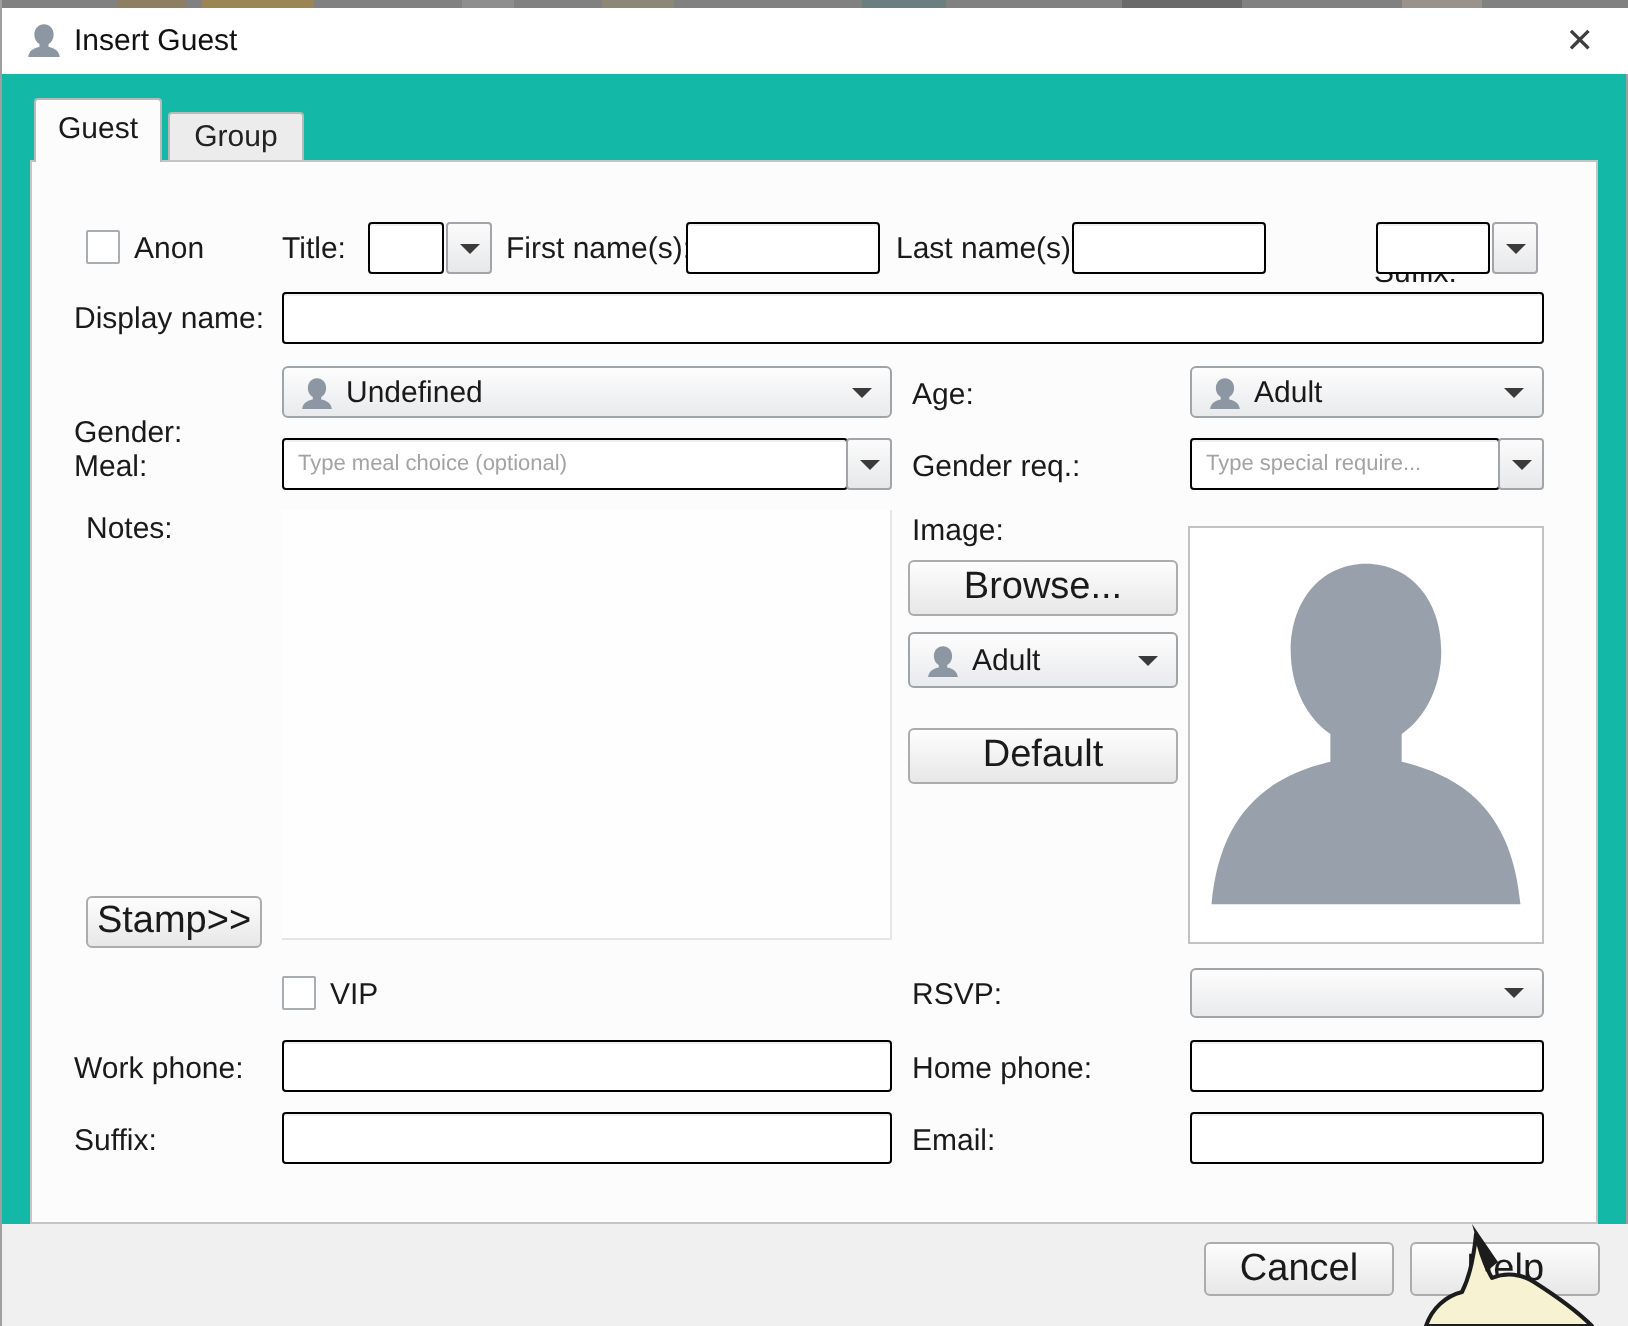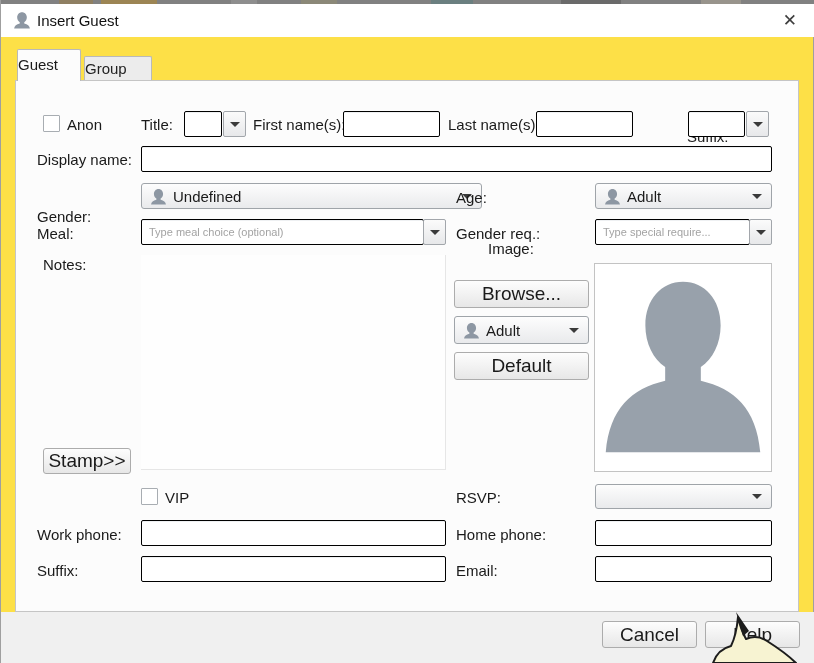--- a/index.html
+++ b/index.html
@@ -1,32 +1,32 @@
 <!DOCTYPE html>
 <html><head>
 <meta charset="utf-8">
 <style>
   * { margin:0; padding:0; box-sizing:border-box; }
   html,body { width:814px; height:663px; overflow:hidden; }
   body { font-family:"Liberation Sans", sans-serif; font-size:15px; color:#1a1a1a; }
-  #app { position:relative; width:814px; height:663px; background:#fde047;
+  #app { position:relative; width:814px; height:663px; background:#14b8a6;
          border-left:1px solid #9f9f9f; border-right:1px solid #9f9f9f; border-bottom:1px solid #9f9f9f;text-decoration:underline; }
 
   
   .top-strip { position:absolute; left:0; top:0; width:814px; height:4px; background:#818181; }
   .top-strip .seg { position:absolute; top:0; height:4px; }
 
   .titlebar { position:absolute; left:0; top:4px; width:814px; height:33px; background:#ffffff; }
   .titlebar .app-icon { position:absolute; left:12px; top:7px; width:18px; height:18px; color:#8d97a3; }
   .titlebar .t-text { position:absolute; left:36px; top:8px; font-size:15px; color:#111; }
   .close-x { position:absolute; right:18px; top:6px; font-size:17px; color:#3e3e3e; cursor:default; }
 
   
   .tab { position:absolute; border:1px solid #b9b9b9; border-bottom:none;
-         border-radius:2px 2px 0 0; }
+         border-radius:2px 2px 0 0; text-align:center; }
   .tab-guest { left:16px; top:49px; width:64px; height:32px; background:#fcfcfc; z-index:3; line-height:30px; }
   .tab-group { left:83px; top:56px; width:68px; height:25px; background:#ececec; z-index:1; line-height:24px; color:#222; }
 
   
   .panel { position:absolute; left:14px; top:80px; width:784px; height:532px;
            background:#fcfcfc; border:1px solid #c5c5c5; z-index:2; }
 
   .lbl { position:absolute; white-space:nowrap; color:#1a1a1a; z-index:4; }
 
   .inp { position:absolute; background:#fff; border:1px solid #000000; border-radius:2px;
@@ -111,21 +111,21 @@
   <div class="lbl" style="left:640px;top:128px;margin-left:46px;">Suffix:</div>
   <input class="inp" style="left: 687px; top: 111px; width: 57px; height: 26px;">
   <div class="dropbtn" style="left:745px;top:111px;width:23px;height:26px;">
       <span class="arr"></span>
     </div>
 
   <div class="lbl" style="left:36px;top:151px;">Display name:</div>
   <input class="inp" style="left: 140px; top: 146px; width: 631px; height: 26px;">
 
   <div class="lbl" style="left:36px;top:189px;margin-top:19px;">Gender:</div>
-  <div class="combo" style="left:140px;top:183px;width:341px;height:26px;">
+  <div class="combo" style="left:140px;top:183px;width:305px;height:26px;">
     <span class="p-icon"><svg viewBox="0 0 16 16" width="17" height="17">
           <path fill="currentColor" d="M8,1 C10.5,1 12.3,3 12.3,5.6 C12.3,7.5 11.4,9.1 10,9.9 L10,11 C13,11.7 14.7,13 15,15.5 L1,15.5 C1.3,13 3,11.7 6,11 L6,9.9 C4.6,9.1 3.7,7.5 3.7,5.6 C3.7,3 5.5,1 8,1 Z"></path>
         </svg></span>
     <span class="c-text">Undefined</span>
     <span class="arr"></span>
   </div>
   <div class="lbl" style="left:455px;top:189px;">Age:</div>
   <div class="combo" style="left:594px;top:183px;width:177px;height:26px;">
     <span class="p-icon"><svg viewBox="0 0 16 16" width="17" height="17">
           <path fill="currentColor" d="M8,1 C10.5,1 12.3,3 12.3,5.6 C12.3,7.5 11.4,9.1 10,9.9 L10,11 C13,11.7 14.7,13 15,15.5 L1,15.5 C1.3,13 3,11.7 6,11 L6,9.9 C4.6,9.1 3.7,7.5 3.7,5.6 C3.7,3 5.5,1 8,1 Z"></path>
@@ -142,30 +142,30 @@
   <div class="lbl" style="left:455px;top:225px;">Gender req.:</div>
   <input class="inp" style="left: 594px; top: 219px; width: 155px; height: 26px;" placeholder="Type special require...">
   <div class="dropbtn" style="left:748px;top:219px;width:23px;height:26px;">
       <span class="arr"></span>
     </div>
 
   <div class="lbl" style="left:42px;top:256px;">Notes:</div>
   <textarea class="notes-area" style=""></textarea>
   <button class="btn" style="left:42px;top:448px;width:88px;height:26px;">Stamp&gt;&gt;</button>
 
-  <div class="lbl" style="left:455px;top:240px;margin-left:32px;">Image:</div>
+  <div class="lbl" style="left:455px;top:257px;">Image:</div>
   <button class="btn" style="left:453px;top:280px;width:135px;height:28px;">Browse...</button>
   <div class="combo" style="left:453px;top:316px;width:135px;height:28px;">
     <span class="p-icon"><svg viewBox="0 0 16 16" width="17" height="17">
           <path fill="currentColor" d="M8,1 C10.5,1 12.3,3 12.3,5.6 C12.3,7.5 11.4,9.1 10,9.9 L10,11 C13,11.7 14.7,13 15,15.5 L1,15.5 C1.3,13 3,11.7 6,11 L6,9.9 C4.6,9.1 3.7,7.5 3.7,5.6 C3.7,3 5.5,1 8,1 Z"></path>
         </svg></span>
     <span class="c-text">Adult</span>
     <span class="arr"></span>
   </div>
-  <button class="btn" style="left:453px;top:352px;width:135px;height:28px;">Default</button>
+  <button class="btn" style="left:453px;top:364px;width:135px;height:28px;">Default</button>
   <div class="img-frame">
     <svg viewBox="0 0 176 209" width="176" height="207">
       <path fill="#98a1ab" d="M88,18 C110,18 126,36 126,62 C126,80 118,96 106,104 L106,118 C140,126 162,146 166,190 L10,190 C14,146 36,126 70,118 L70,104 C58,96 50,80 50,62 C50,36 66,18 88,18 Z"></path>
     </svg>
   </div>
 
   <div class="chk" style="left:140px;top:488px;"></div>
   <div class="lbl" style="left:164px;top:489px;">VIP</div>
   <div class="lbl" style="left:455px;top:489px;">RSVP:</div>
   <div class="combo" style="left:594px;top:484px;width:177px;height:25px;">

